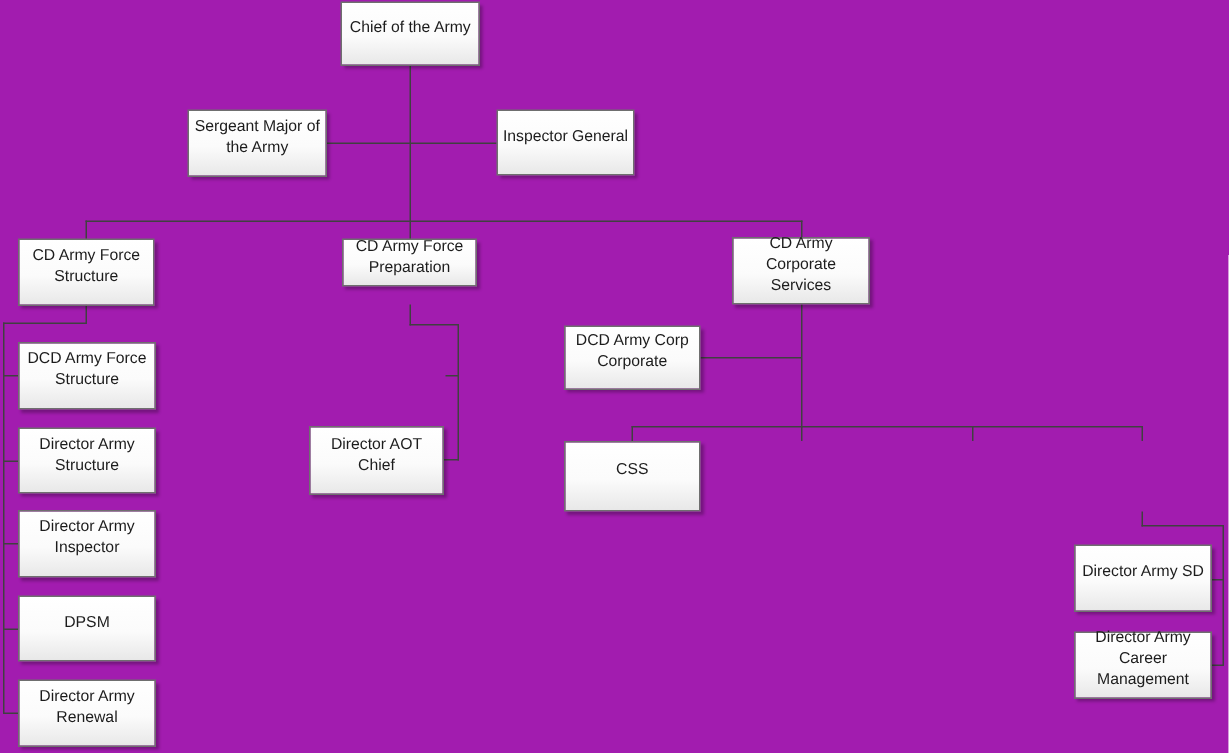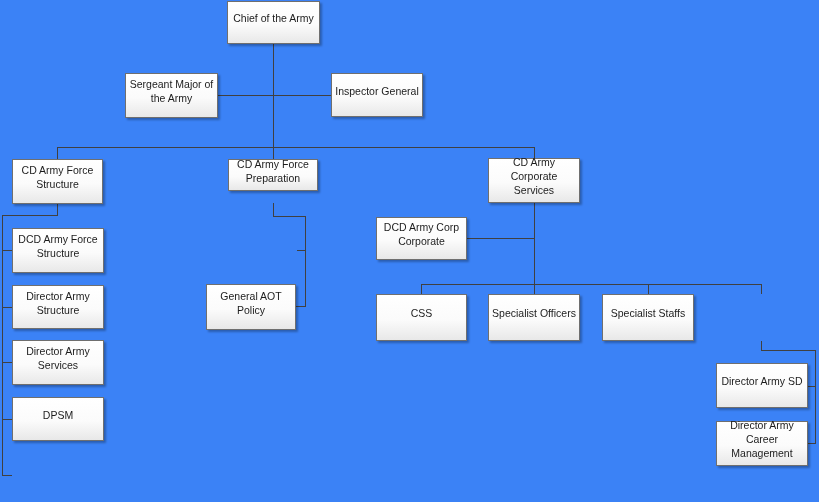--- a/index.html
+++ b/index.html
@@ -1,19 +1,19 @@
 <!DOCTYPE html>
 <html><head>
 <meta charset="utf-8">
 <style>
   html,body{margin:0;padding:0;background:#ffffff;}
   #canvas{
     position:relative;
     width:819px;height:502px;
-    background:#3b82f6;
+    background:#a21caf;
     font-family:"Liberation Sans",sans-serif;
     overflow:hidden;
   }
   .node{
     position:absolute;
     box-sizing:border-box;
     border:1px solid #6f6f6f;
     background:linear-gradient(180deg,#ffffff 0%,#fbfbfb 55%,#e8e8e8 100%);
     box-shadow:2px 2px 2px rgba(0,0,0,0.28);
     display:flex;
@@ -91,41 +91,38 @@
     <span>CD Army Corporate Services</span>
   </div>
 
   <div class="node" style="left:12px;top:228px;width:92px;height:45px">
     <span>DCD Army Force Structure</span>
   </div>
   <div class="node" style="left:12px;top:285px;width:92px;height:44px">
     <span>Director Army Structure</span>
   </div>
   <div class="node" style="left:12px;top:340px;width:92px;height:45px">
-    <span>Director Army Services</span>
+    <span>Director Army Inspector</span>
   </div>
   <div class="node" style="left:12px;top:397px;width:92px;height:44px">
     <span>DPSM</span>
   </div>
+  <div class="node" style="left:12px;top:453px;width:92px;height:45px">
+    <span>Director Army Renewal</span>
+  </div>
 
   <div class="node" style="left:206px;top:284px;width:90px;height:46px">
-    <span>General AOT Policy</span>
+    <span>Director AOT Chief</span>
   </div>
 
   <div class="node" style="left:376px;top:217px;width:91px;height:43px">
     <span>DCD Army Corp Corporate</span>
   </div>
   <div class="node" style="left:376px;top:294px;width:91px;height:47px">
     <span>CSS</span>
-  </div>
-  <div class="node" style="left:488px;top:294px;width:92px;height:47px">
-    <span>Specialist Officers</span>
-  </div>
-  <div class="node" style="left:602px;top:294px;width:92px;height:47px">
-    <span>Specialist Staffs</span>
   </div>
 
   <div class="node" style="left:716px;top:363px;width:92px;height:45px">
     <span>Director Army SD</span>
   </div>
   <div class="node" style="left:716px;top:421px;width:92px;height:45px">
     <span>Director Army Career Management</span>
   </div>
 
 </div>

